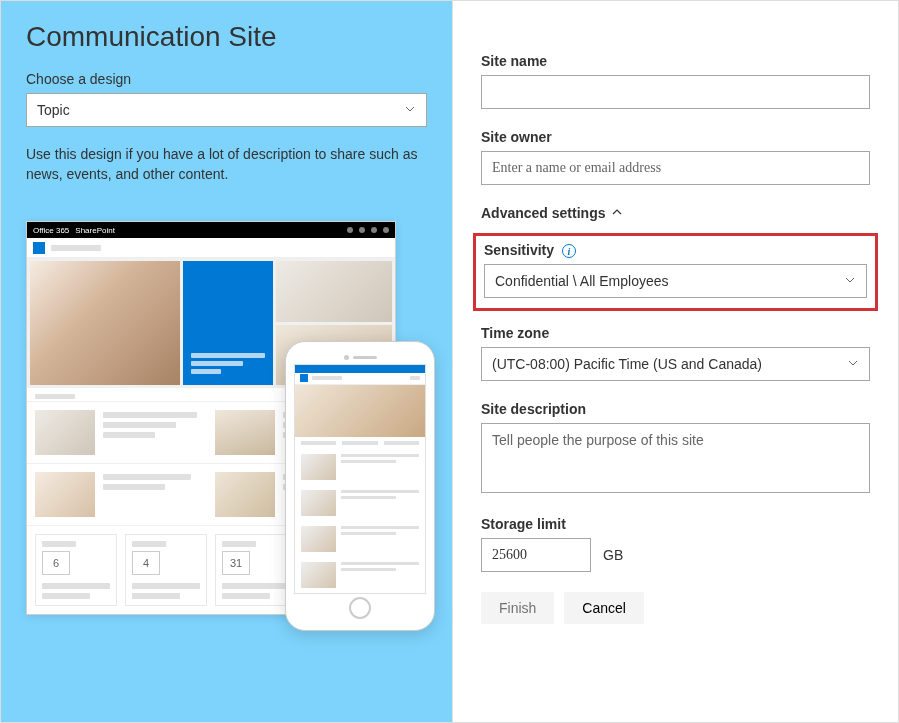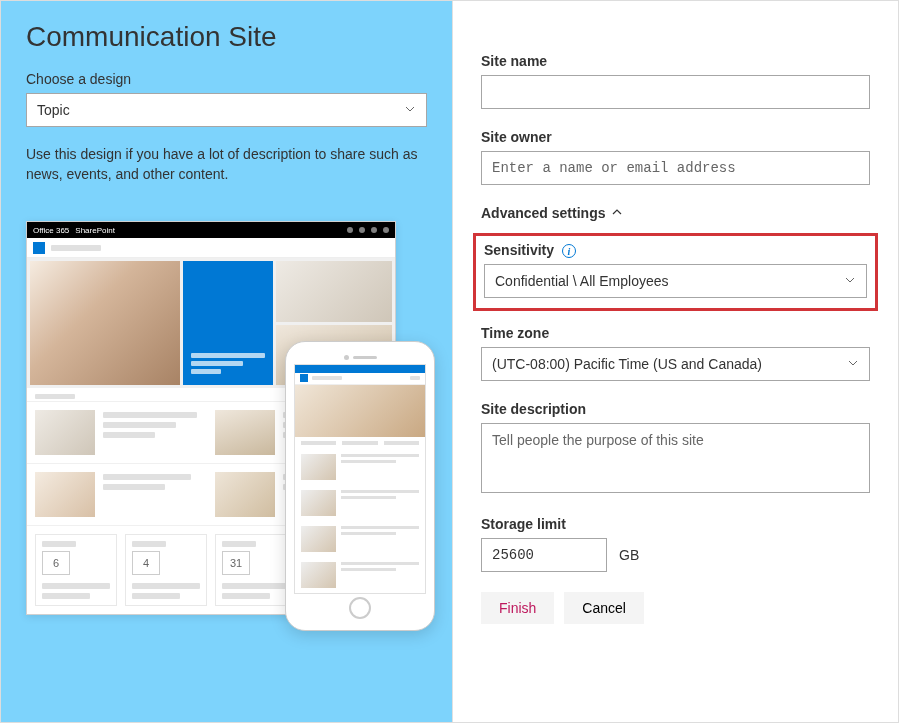--- a/index.html
+++ b/index.html
@@ -69,21 +69,21 @@
     color: #666;
     margin-top: 6px;
     line-height: 1.3;
   }
   .text-input {
     width: 100%;
     height: 34px;
     border: 1px solid #a6a6a6;
     padding: 0 10px;
     font-size: 14px;
-    font-family: Liberation Mono, monospace;
+    font-family: Liberation Serif, serif;
     color: #333;
   }
   .text-input::placeholder { color: #666; }
   .textarea {
     width: 100%;
     height: 70px;
     border: 1px solid #a6a6a6;
     padding: 8px 10px;
     font-size: 14px;
     font-family: inherit;
@@ -115,32 +115,32 @@
     font-family: Georgia, serif;
     margin-left: 4px;
     vertical-align: middle;
   }
   .highlight-box {
     border: 3px solid #d13438;
     padding: 6px 8px 10px 8px;
     margin: -6px -8px 14px -8px;
   }
   .storage-row { display: flex; align-items: center; gap: 12px; }
-  .storage-row .text-input { width: 126px; }
+  .storage-row .text-input { width: 110px; }
   .button-row { display: flex; gap: 10px; margin-top: 10px; }
   .btn {
     height: 32px;
     padding: 0 18px;
     border: none;
     background: #f4f4f4;
     font-size: 14px;
     font-family: inherit;
     cursor: pointer;
   }
-  .btn.disabled { color: #be185d; cursor: default; }
+  .btn.disabled { color: #737373; cursor: default; }
 
   
   .preview-area {
     position: relative;
     margin-top: 22px;
     height: 420px;
   }
   .desktop-preview {
     position: absolute;
     top: 15px; left: 0;

